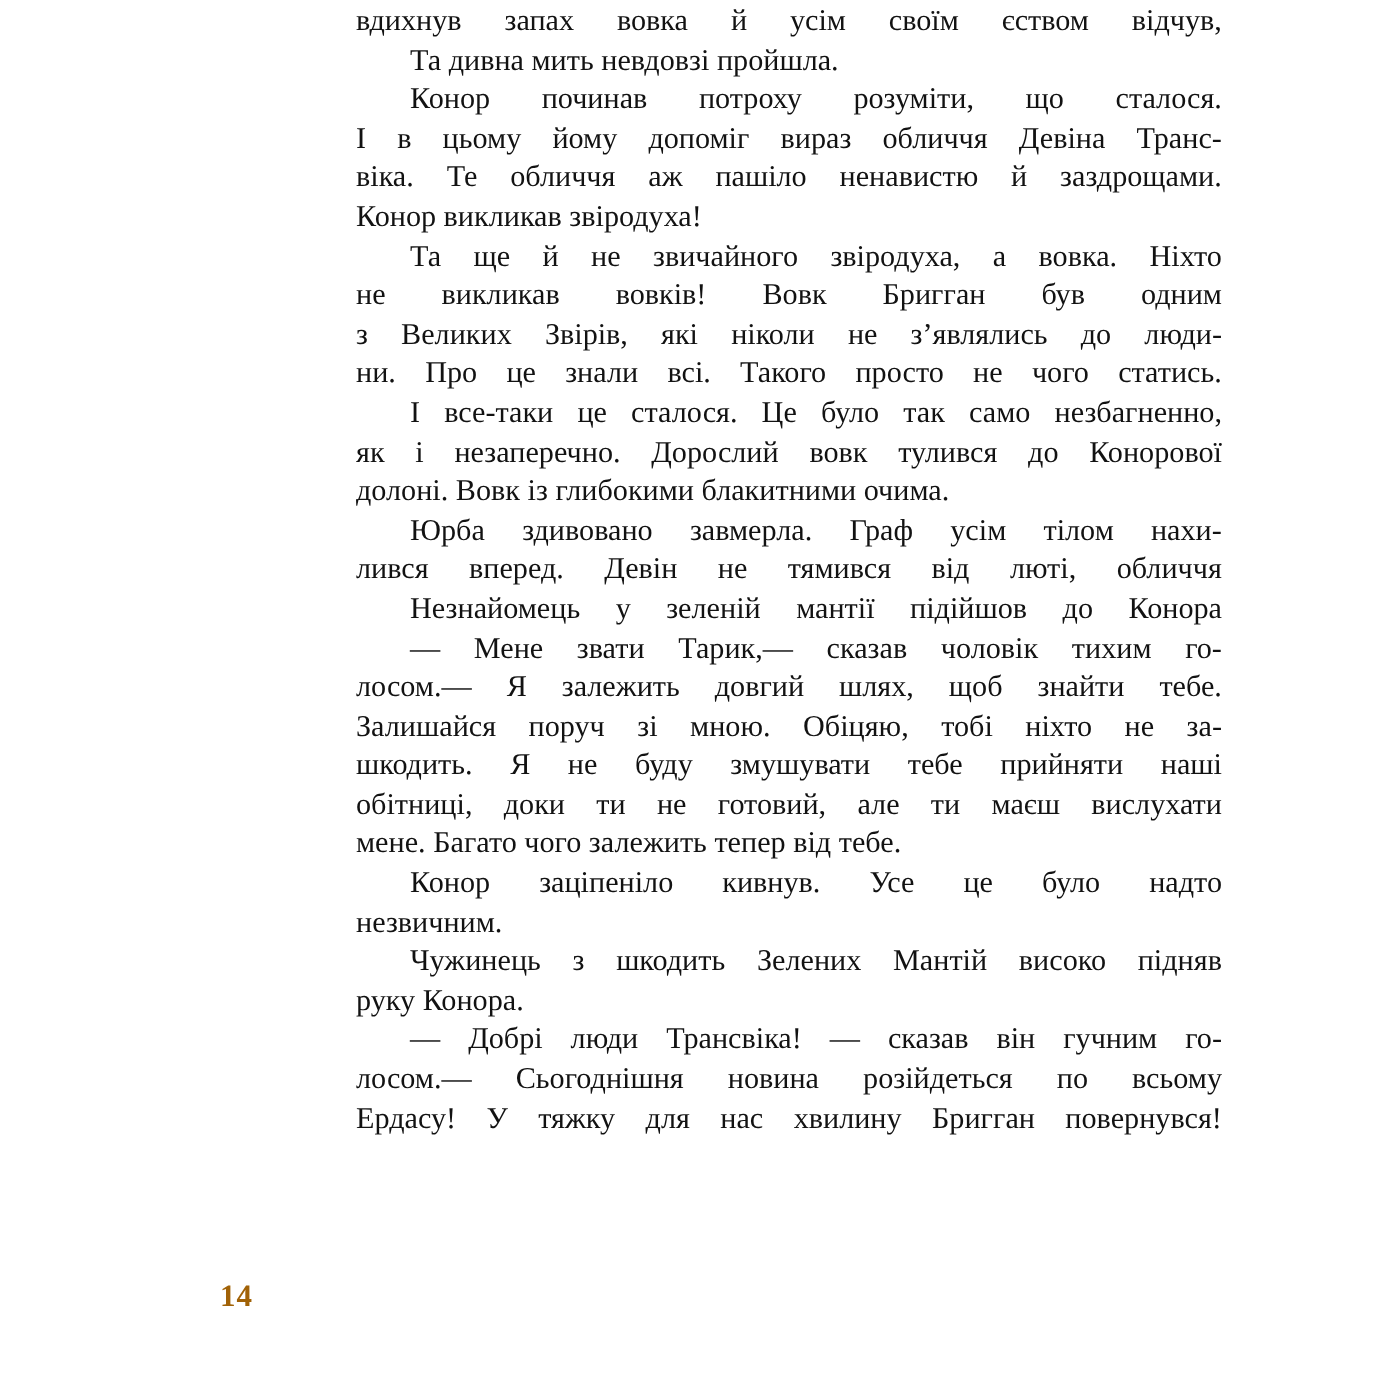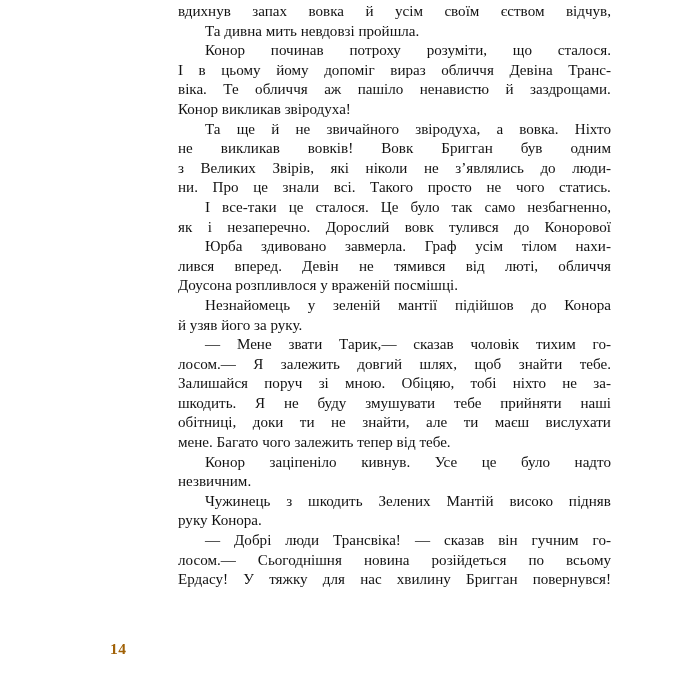--- a/index.html
+++ b/index.html
@@ -184,50 +184,49 @@
       <div class="line j">
         <span class="w">як</span>
         <span class="w">і</span>
         <span class="w">незаперечно.</span>
         <span class="w">Дорослий</span>
         <span class="w">вовк</span>
         <span class="w">тулився</span>
         <span class="w">до</span>
         <span class="w">Конорової</span>
       </div>
+      <div class="line last">долоні. Вовк із глибокими блакитними очима.</div>
       <div class="line j indent">
         <span class="w">Юрба</span>
         <span class="w">здивовано</span>
         <span class="w">завмерла.</span>
         <span class="w">Граф</span>
         <span class="w">усім</span>
         <span class="w">тілом</span>
         <span class="w">нахи-</span>
       </div>
       <div class="line j">
         <span class="w">лився</span>
         <span class="w">вперед.</span>
         <span class="w">Девін</span>
         <span class="w">не</span>
         <span class="w">тямився</span>
         <span class="w">від</span>
         <span class="w">люті,</span>
         <span class="w">обличчя</span>
       </div>
-      <div class="line last">Доусона розпливлося у враженій посмішці.</div>
       <div class="line j indent">
         <span class="w">Незнайомець</span>
         <span class="w">у</span>
         <span class="w">зеленій</span>
         <span class="w">мантії</span>
         <span class="w">підійшов</span>
         <span class="w">до</span>
         <span class="w">Конора</span>
       </div>
-      <div class="line last">й узяв його за руку.</div>
       <div class="line j indent">
         <span class="w">—</span>
         <span class="w">Мене</span>
         <span class="w">звати</span>
         <span class="w">Тарик,—</span>
         <span class="w">сказав</span>
         <span class="w">чоловік</span>
         <span class="w">тихим</span>
         <span class="w">го-</span>
       </div>
@@ -260,21 +259,21 @@
         <span class="w">змушувати</span>
         <span class="w">тебе</span>
         <span class="w">прийняти</span>
         <span class="w">наші</span>
       </div>
       <div class="line j">
         <span class="w">обітниці,</span>
         <span class="w">доки</span>
         <span class="w">ти</span>
         <span class="w">не</span>
-        <span class="w">знайти,</span>
+        <span class="w">готовий,</span>
         <span class="w">але</span>
         <span class="w">ти</span>
         <span class="w">маєш</span>
         <span class="w">вислухати</span>
       </div>
       <div class="line last">мене. Багато чого залежить тепер від тебе.</div>
       <div class="line j indent">
         <span class="w">Конор</span>
         <span class="w">заціпеніло</span>
         <span class="w">кивнув.</span>

